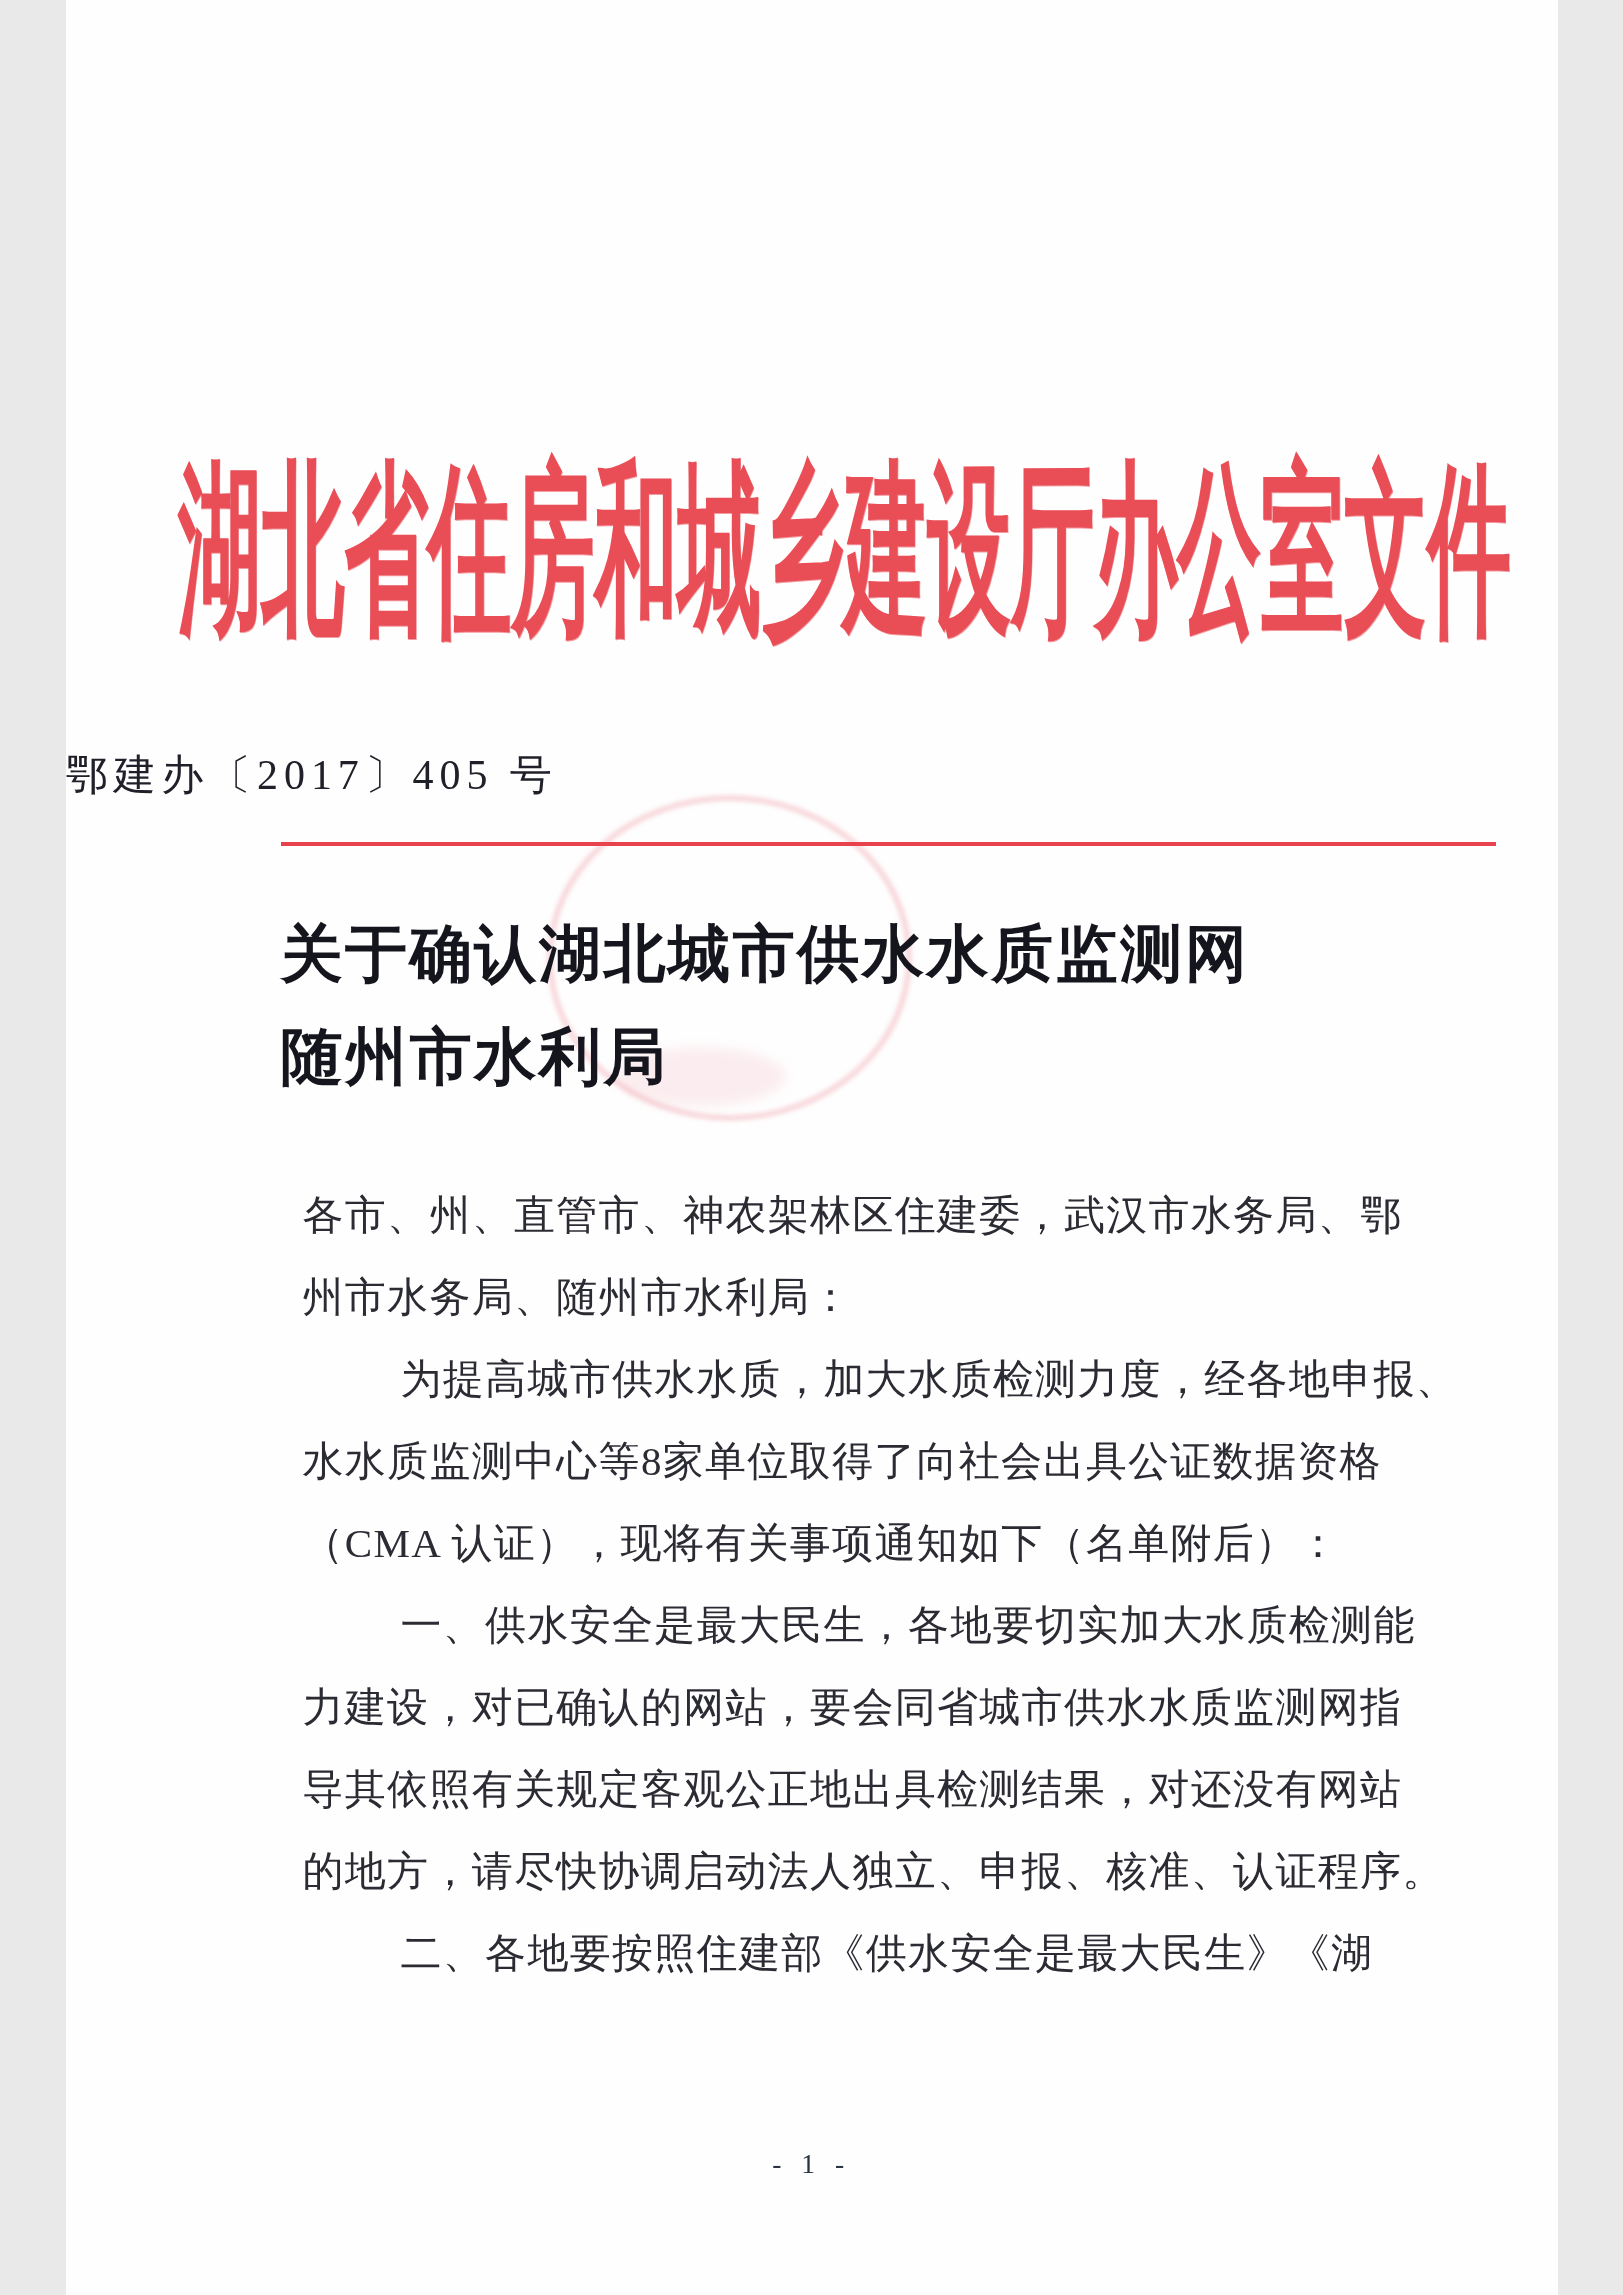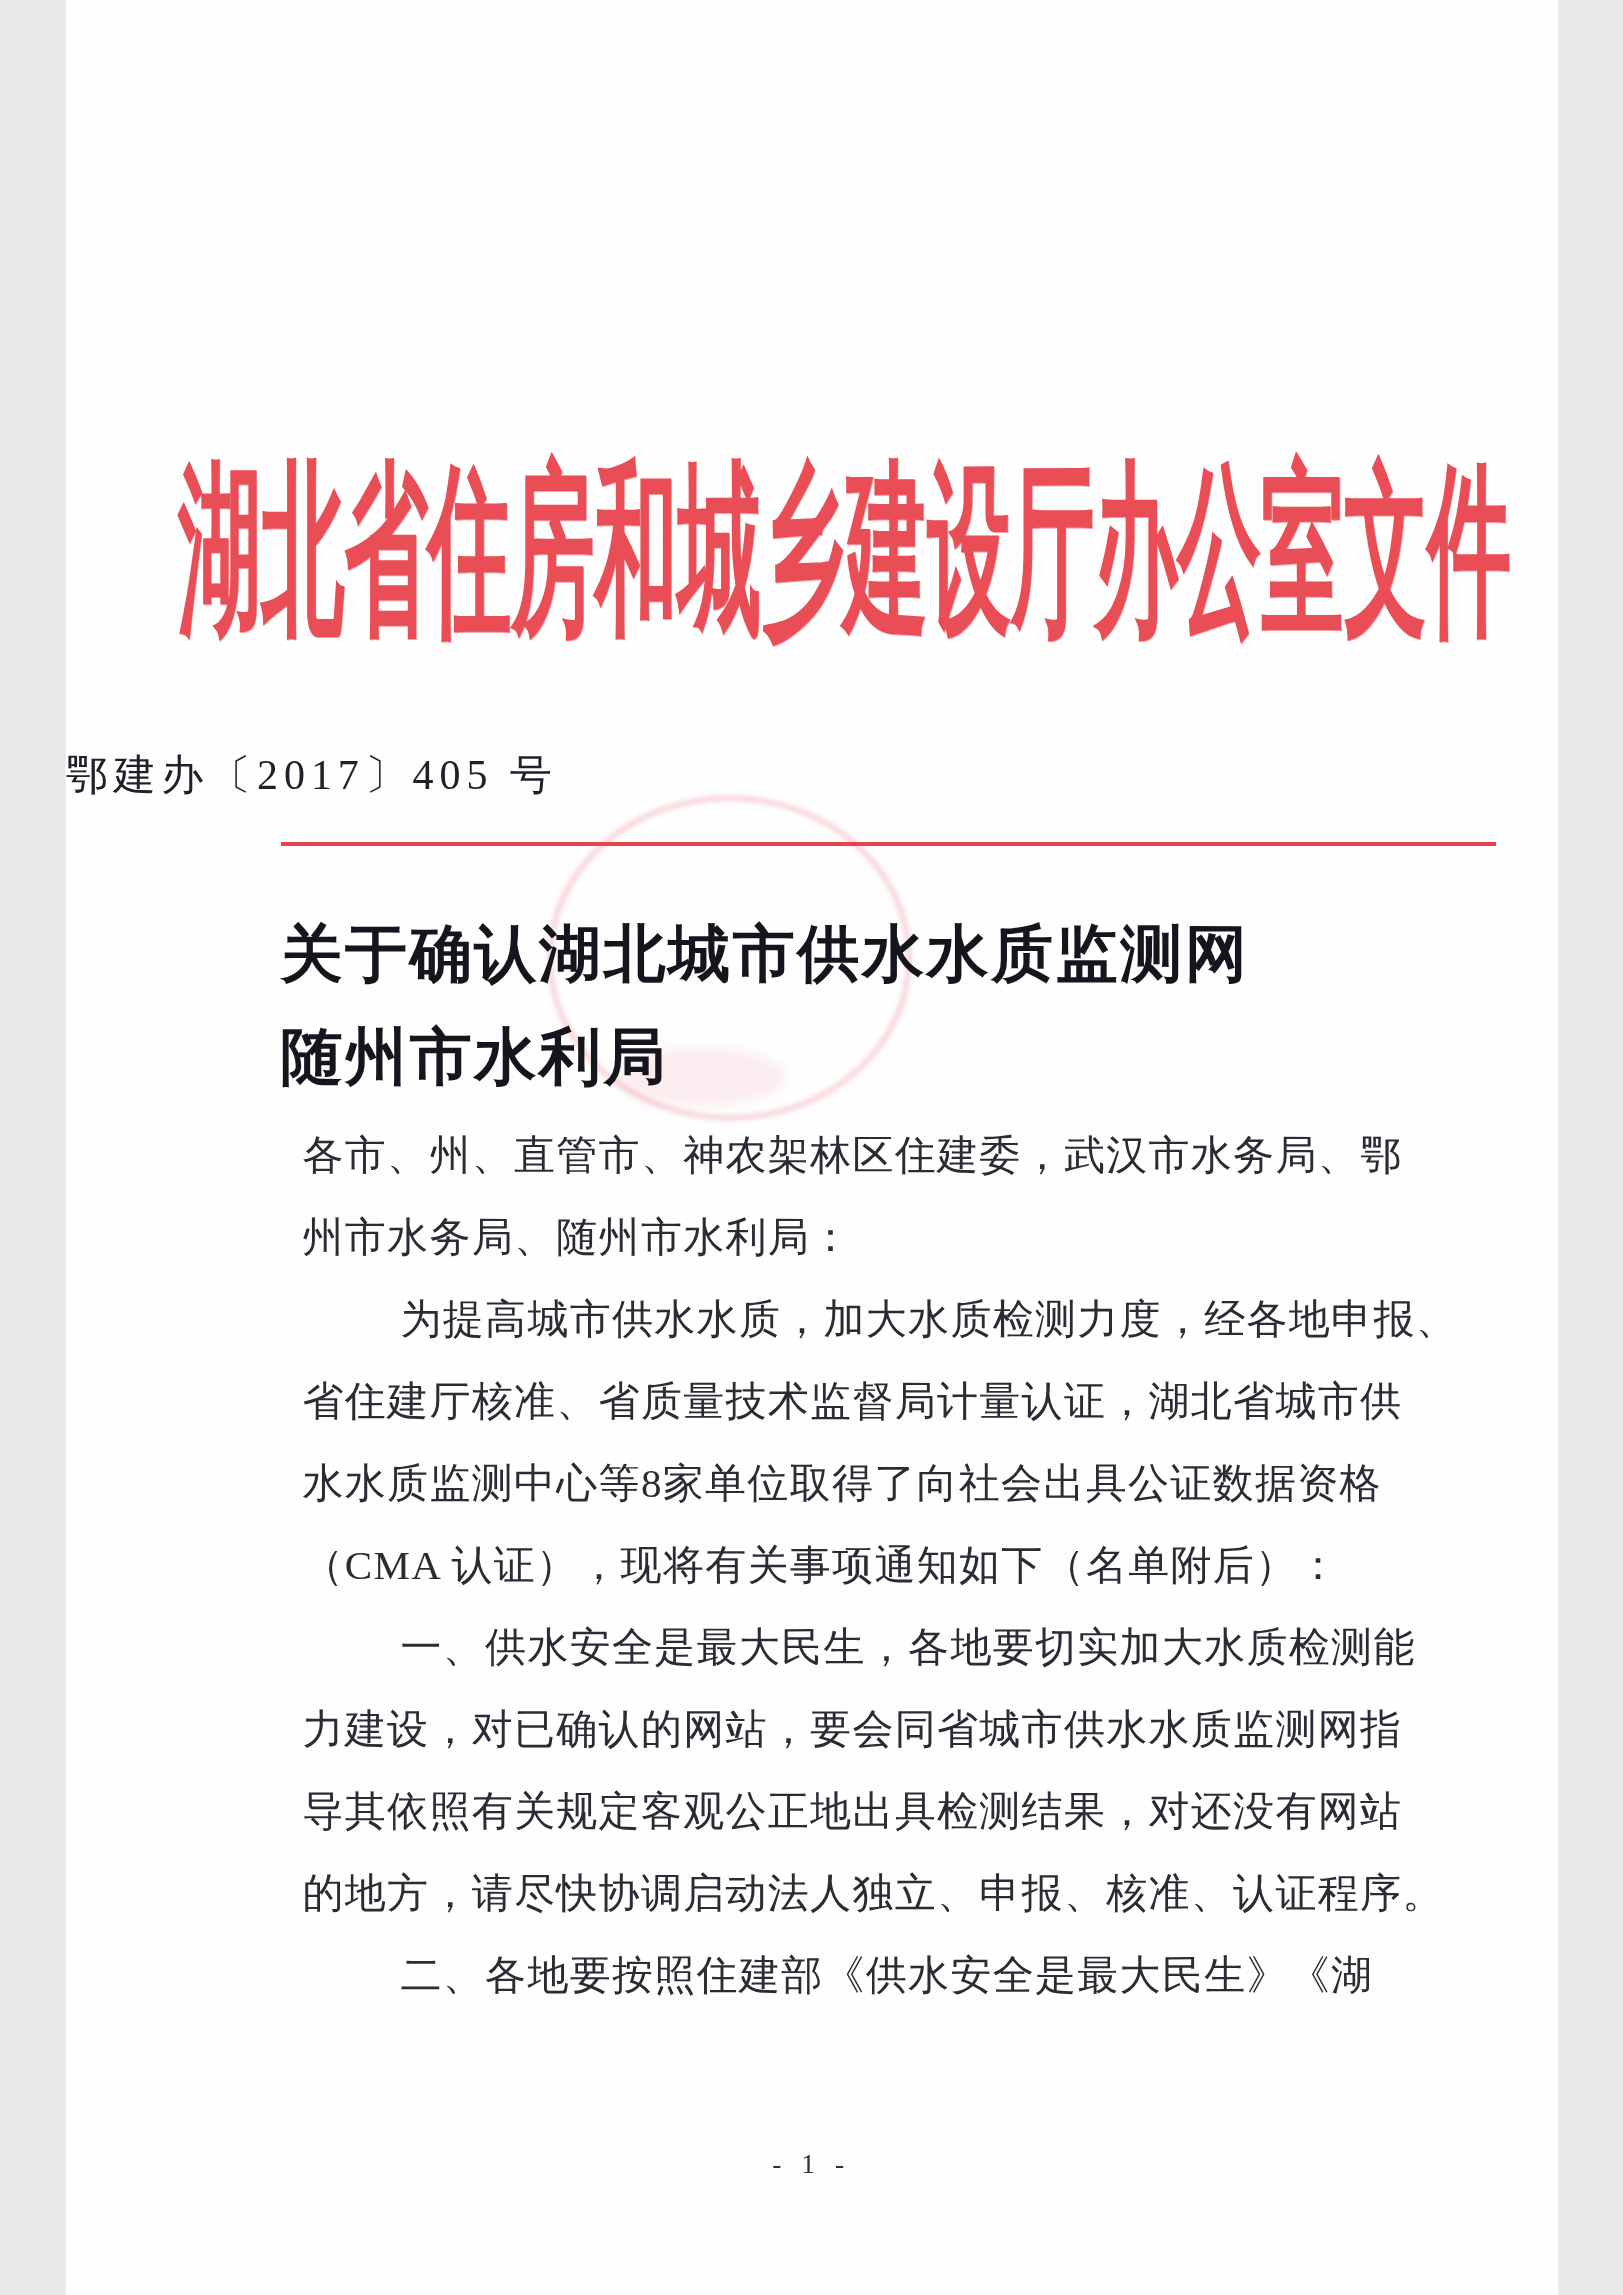--- a/index.html
+++ b/index.html
@@ -93,21 +93,21 @@
     font-size: 62px;
     line-height: 103px;
     letter-spacing: 2.6px;
     color: #15151d;
     white-space: nowrap;
   }
 
   
   .body-text {
     position: absolute;
-    top: 1114px;
+    top: 1174px;
     left: 237px;
     width: 1172px;
     font-size: 41px;
     line-height: 82px;
     letter-spacing: 1.3px;
     color: #2b2b33;
     white-space: nowrap;
   }
   .body-text .line {
     height: 82px;
@@ -144,21 +144,20 @@
 
   <div class="doc-title">
     <div>关于确认湖北城市供水水质监测网</div>
     <div>随州市水利局</div>
   </div>
 
   <div class="body-text">
     <div class="line">各市、州、直管市、神农架林区住建委，武汉市水务局、鄂</div>
     <div class="line">州市水务局、随州市水利局：</div>
     <div class="line indent">为提高城市供水水质，加大水质检测力度，经各地申报、</div>
-    <div class="line">省住建厅核准、省质量技术监督局计量认证，湖北省城市供</div>
     <div class="line">水水质监测中心等8家单位取得了向社会出具公证数据资格</div>
     <div class="line">（CMA 认证），现将有关事项通知如下（名单附后）：</div>
     <div class="line indent">一、供水安全是最大民生，各地要切实加大水质检测能</div>
     <div class="line">力建设，对已确认的网站，要会同省城市供水水质监测网指</div>
     <div class="line">导其依照有关规定客观公正地出具检测结果，对还没有网站</div>
     <div class="line">的地方，请尽快协调启动法人独立、申报、核准、认证程序。</div>
     <div class="line indent">二、各地要按照住建部《供水安全是最大民生》《湖</div>
   </div>
 
   <div class="footer">- 1 -</div>

